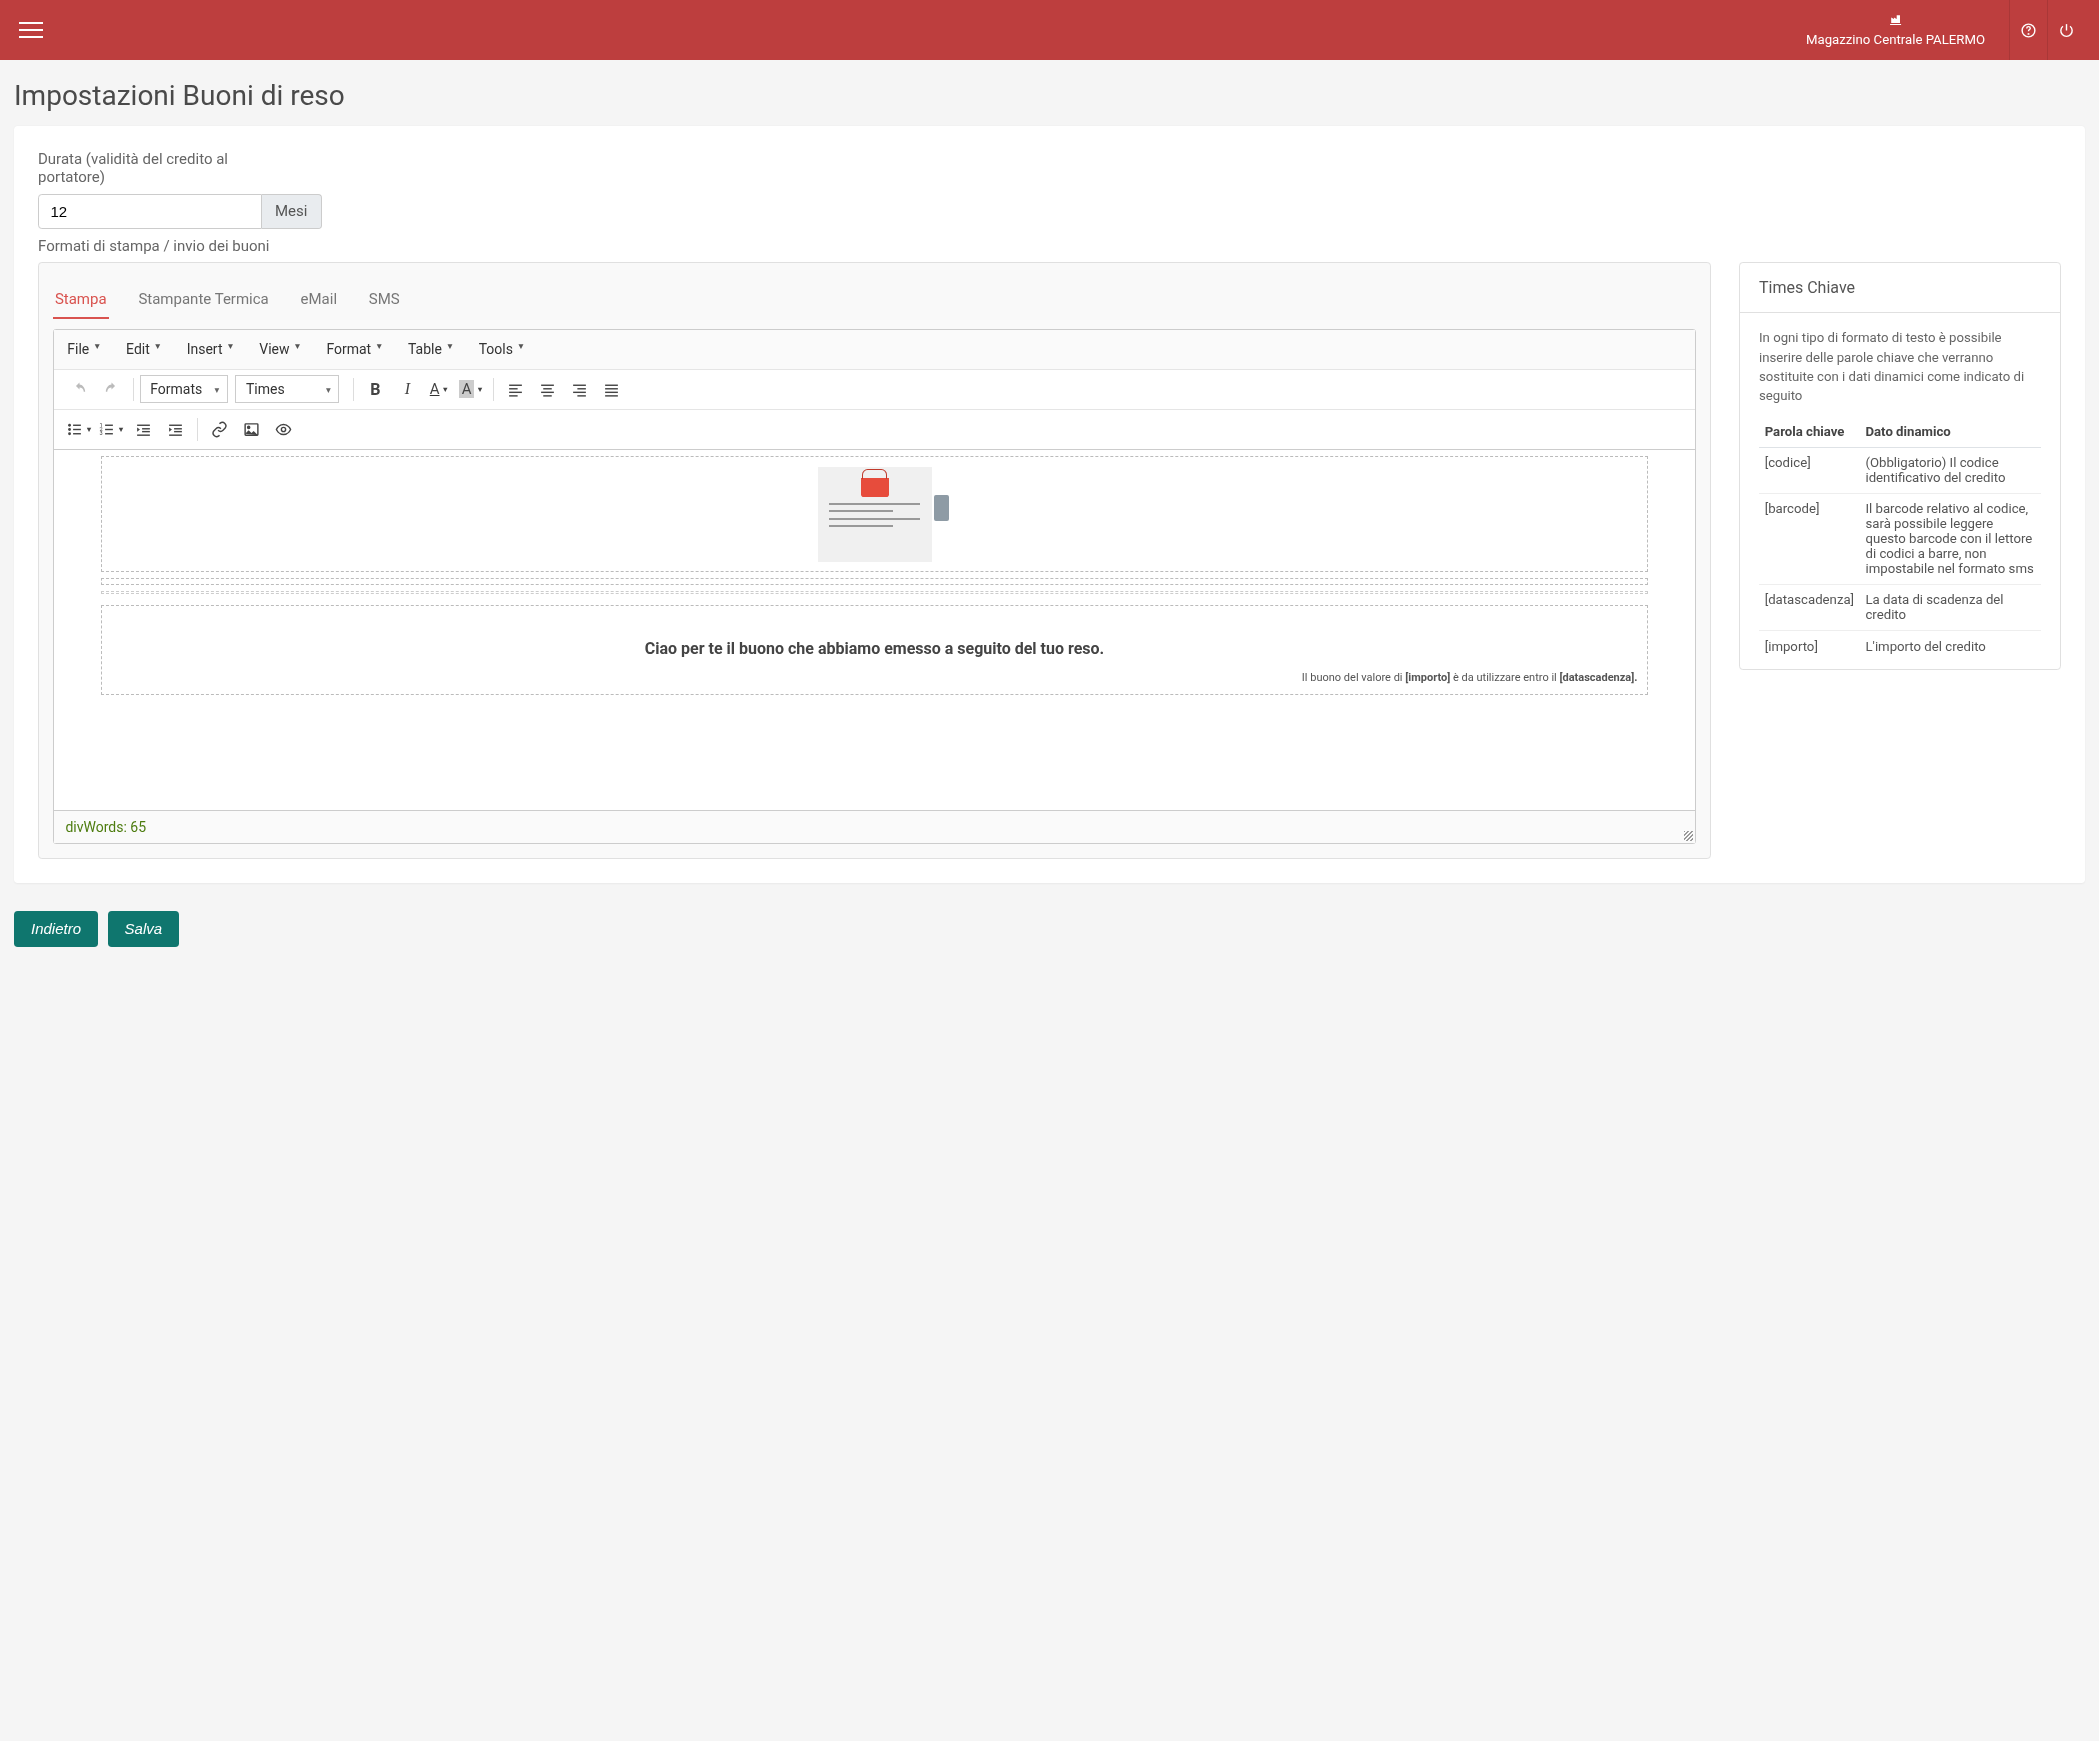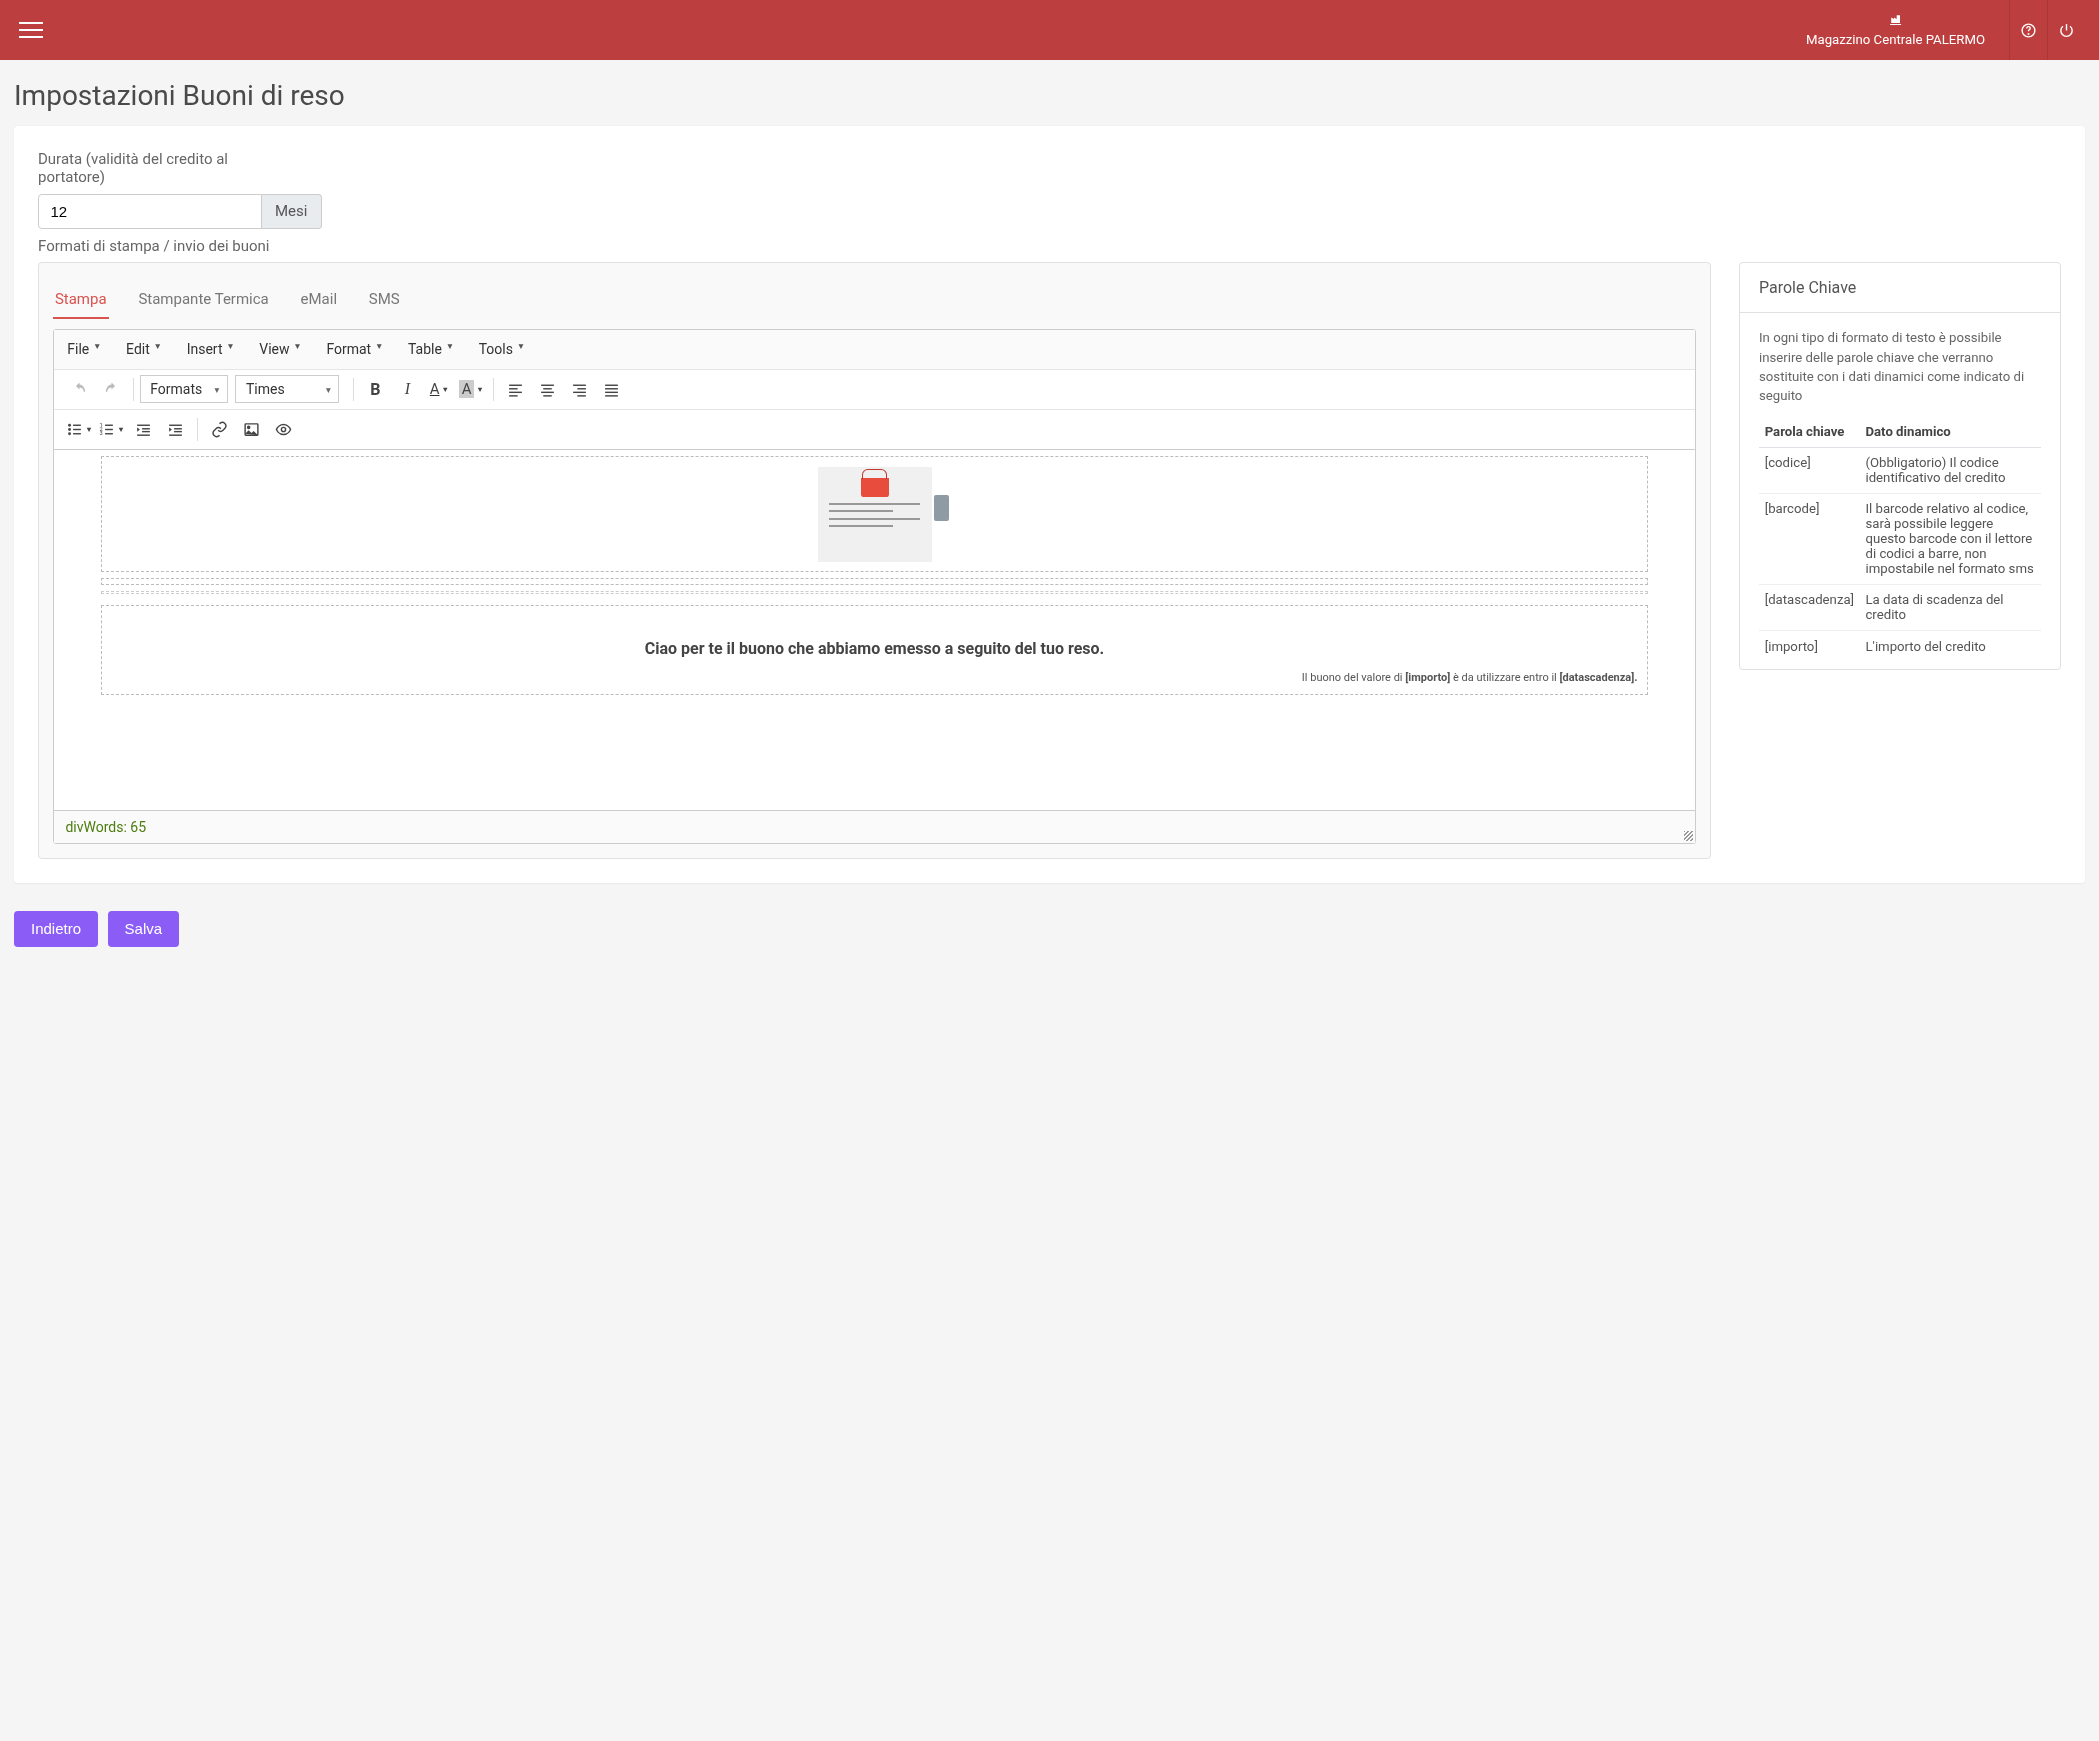--- a/index.html
+++ b/index.html
@@ -75,21 +75,21 @@
     .side-card { background: #fff; border: 0.9px solid #e0e0e0; border-radius: 3.8px; }
     .side-card-header { padding: 15px 19px; font-size: 16px; color: #555; border-bottom: 0.9px solid #e0e0e0; }
     .side-card-body { padding: 15px 19px 7.6px; }
     .side-desc { font-size: 13.2px; color: #666; line-height: 1.45; margin-bottom: 11.4px; }
     .kw-table { width: 100%; border-collapse: collapse; font-size: 13.2px; }
     .kw-table th { text-align: left; padding: 7.6px 5.7px; font-weight: 700; color: #444; border-bottom: 0.9px solid #dee2e6; }
     .kw-table td { padding: 7.6px 5.7px; vertical-align: top; color: #555; border-bottom: 0.9px solid #eee; }
     .kw-table tr:last-child td { border-bottom: none; }
     
     .action-bar { padding: 14px; display: flex; gap: 9.5px; }
-    .btn { background: #8b5cf6; color: #fff; border: none; padding: 9.5px 17px; font-size: 15px; border-radius: 3.8px; cursor: pointer; }
+    .btn { background: #0f766e; color: #fff; border: none; padding: 9.5px 17px; font-size: 15px; border-radius: 3.8px; cursor: pointer; font-style: italic; }
     
     svg { width: 17px; height: 17px; }
   </style>
 </head>
 <body>
 
 <div class="header">
   <div class="hamburger">
     <span></span>
       <span></span>
@@ -334,21 +334,21 @@
             <span>div</span>
             <span>Words: 65</span>
           </div>
           <div class="resize-handle"></div>
         </div>
       </div>
     </div>
 
     <div class="side-col">
       <div class="side-card">
-        <div class="side-card-header">Parole Chiave</div>
+        <div class="side-card-header">Times Chiave</div>
         <div class="side-card-body">
           <div class="side-desc">In ogni tipo di formato di testo è possibile inserire delle parole chiave che verranno sostituite con i dati dinamici come indicato di seguito</div>
           <table class="kw-table">
             <thead>
               <tr>
                 <th>Parola chiave</th>
                 <th>Dato dinamico</th>
               </tr>
             </thead>
             <tbody>

